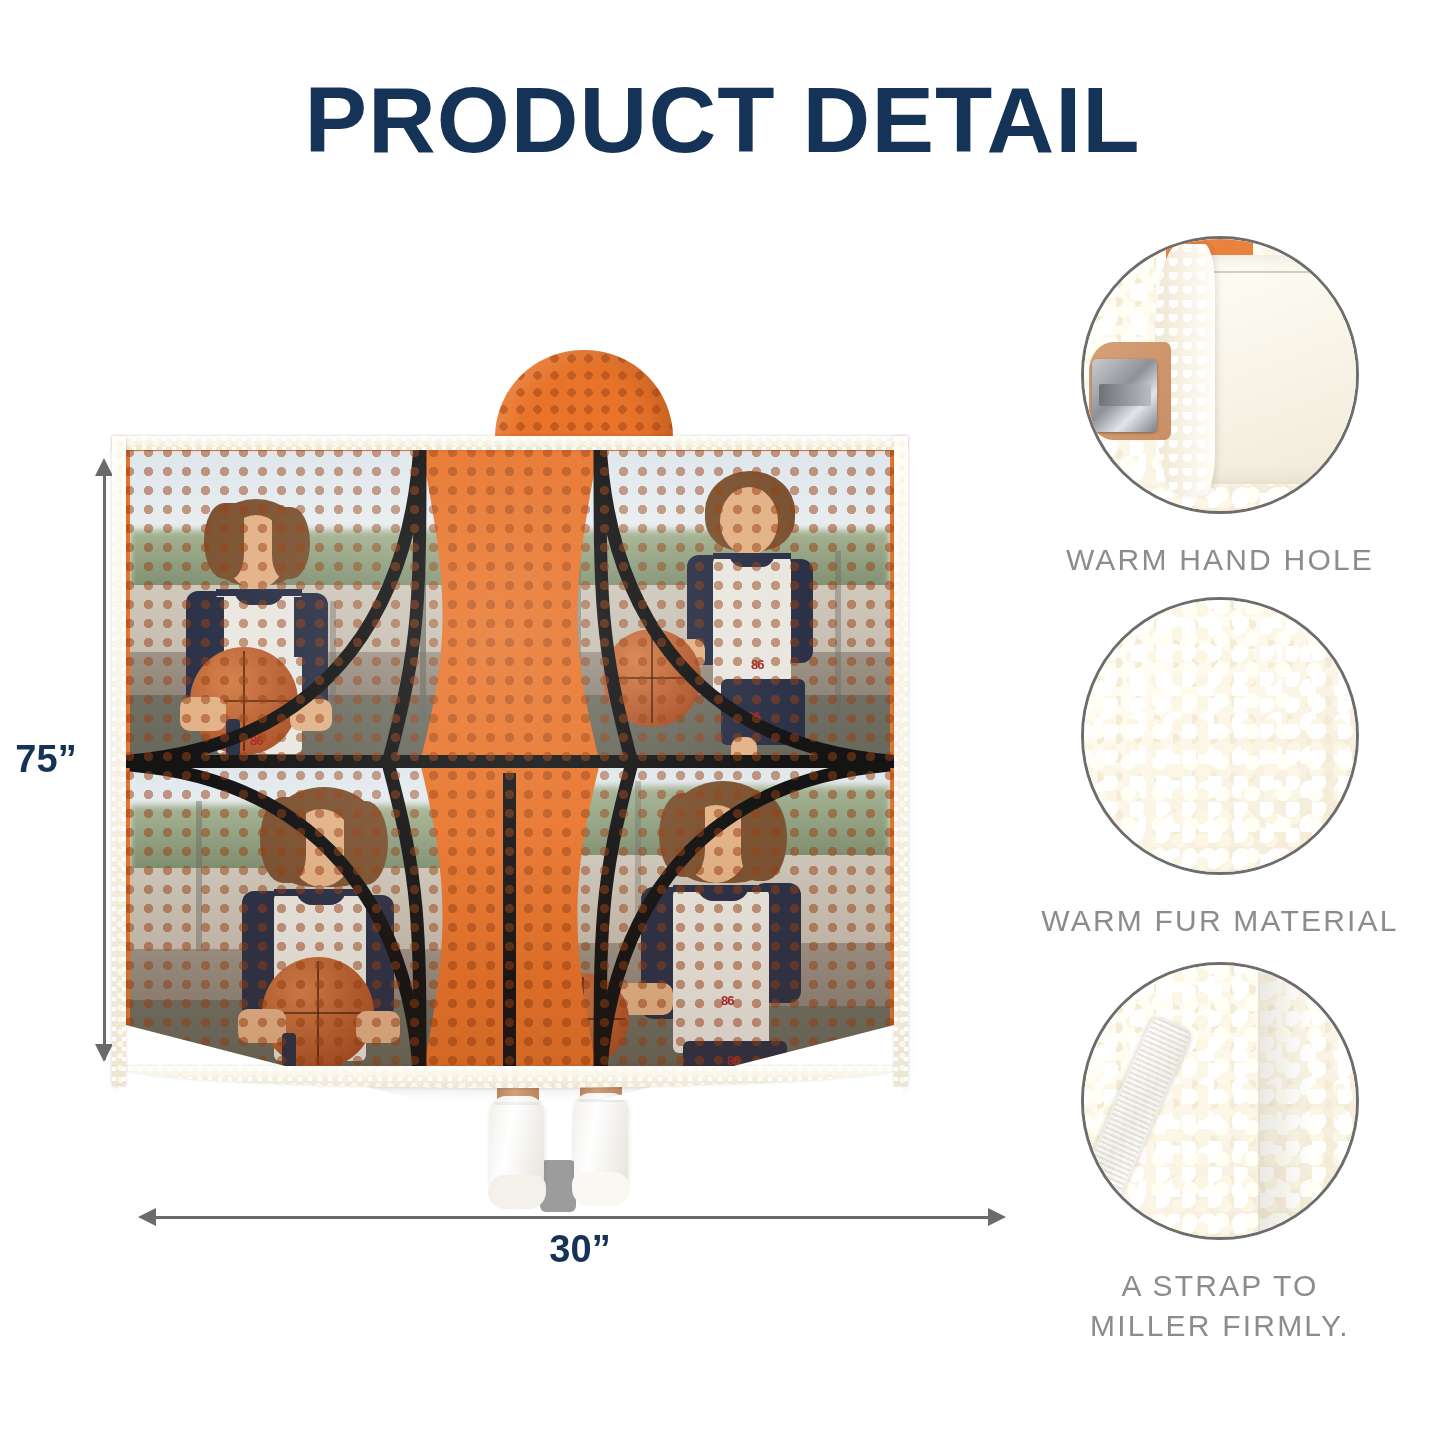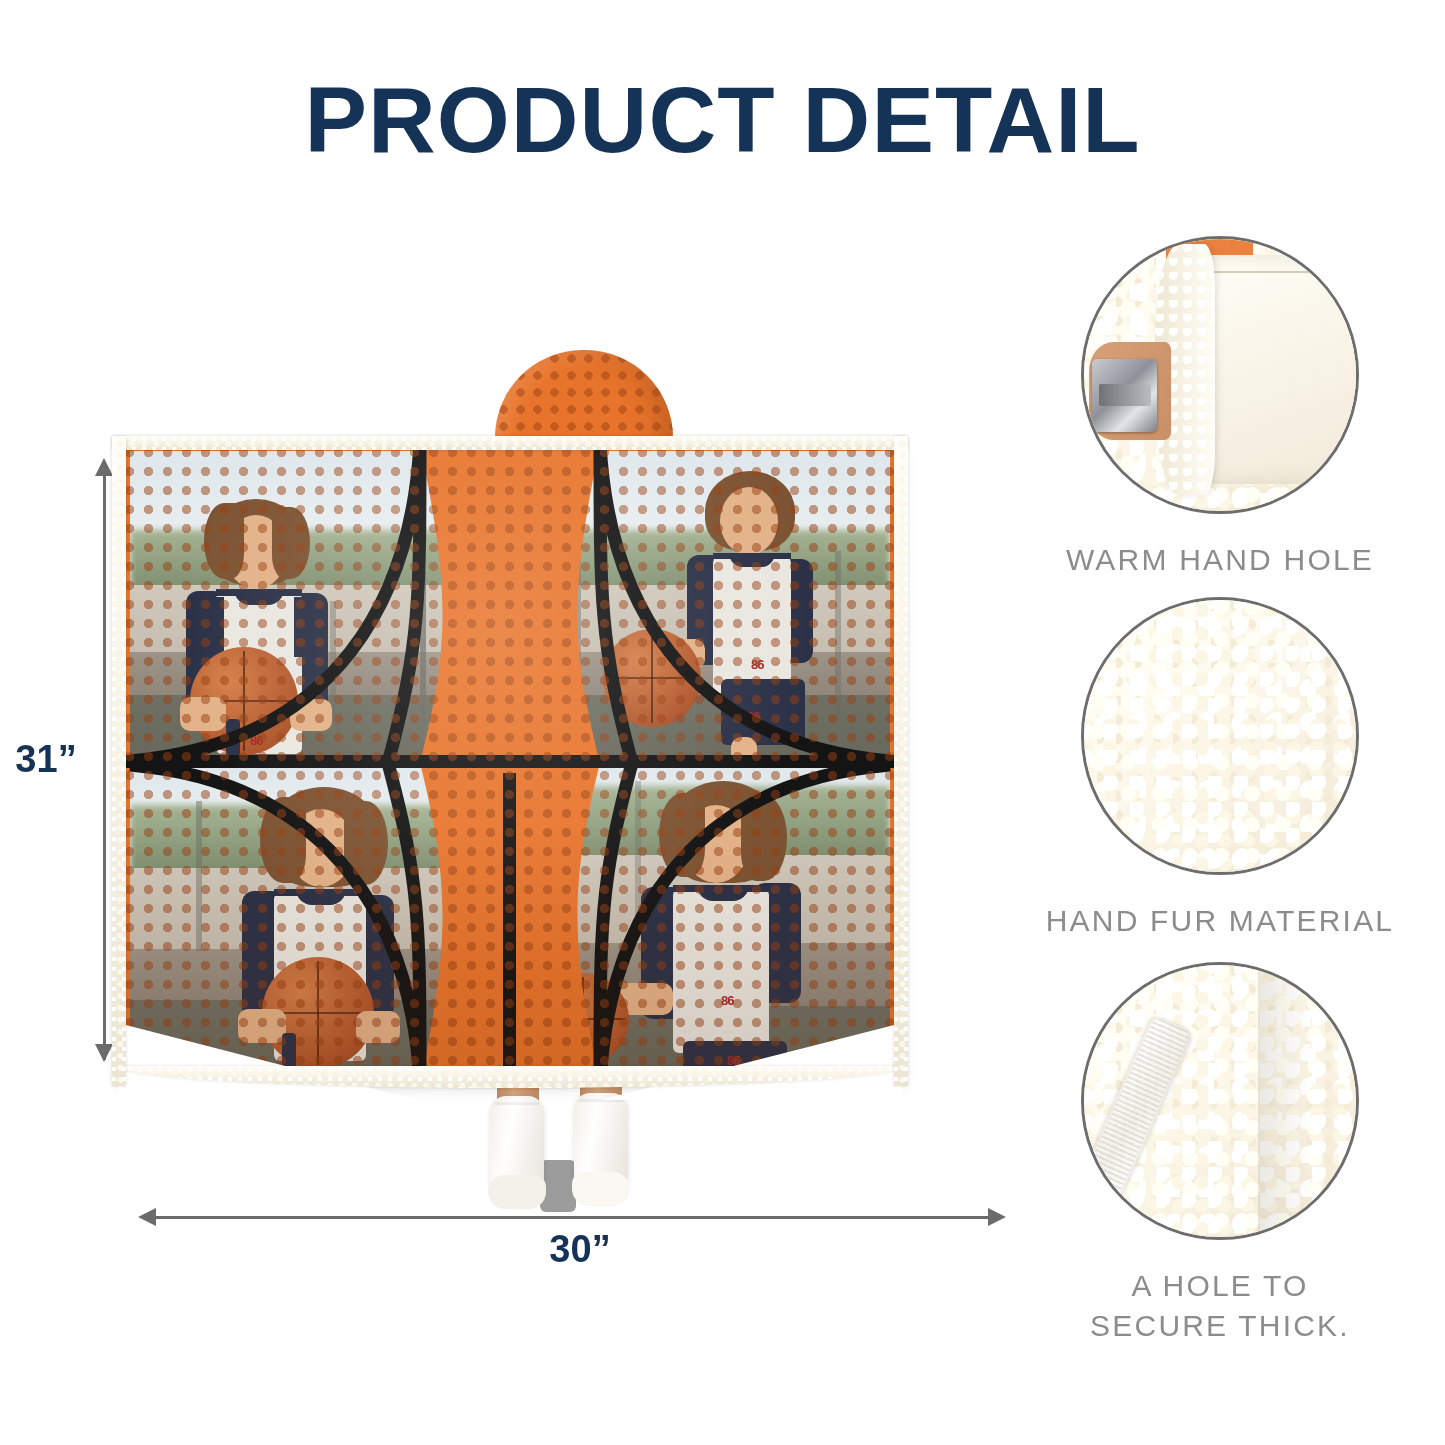--- a/index.html
+++ b/index.html
@@ -408,21 +408,21 @@
   <div class="drape" id="drape-r"></div>
   <div id="hem" class="sherpa"></div>
   <div id="trim-top" class="sherpa"></div>
   <div id="trim-left" class="sherpa"></div>
   <div id="trim-right" class="sherpa"></div>
 </div>
 
 <div id="dim-v-line"></div>
 <div class="arrow" id="arr-v-top"></div>
 <div class="arrow" id="arr-v-bot"></div>
-<div id="dim-v-label">31”</div>
+<div id="dim-v-label">75”</div>
 
 <div id="dim-h-line"></div>
 <div class="arrow" id="arr-h-left"></div>
 <div class="arrow" id="arr-h-right"></div>
 <div id="dim-h-label">30”</div>
 
 <div class="feature" id="feat-1">
   <div class="circle">
     <div class="fur"></div>
     <div id="orange-peek"></div>
@@ -431,26 +431,26 @@
     <div id="hand"></div>
     <div id="watch"></div>
   </div>
   <div class="feat-label">WARM HAND HOLE</div>
 </div>
 
 <div class="feature" id="feat-2">
   <div class="circle">
     <div class="fur"></div>
   </div>
-  <div class="feat-label">HAND FUR MATERIAL</div>
+  <div class="feat-label">WARM FUR MATERIAL</div>
 </div>
 
 <div class="feature" id="feat-3">
   <div class="circle">
     <div class="fur"></div>
     <div id="fold-edge"></div>
     <div id="strap"></div>
   </div>
   <div class="feat-label">
-    <div>A HOLE TO</div>
-    <div>SECURE THICK.</div>
+    <div>A STRAP TO</div>
+    <div>MILLER FIRMLY.</div>
   </div>
 </div>
 
 </body></html>

